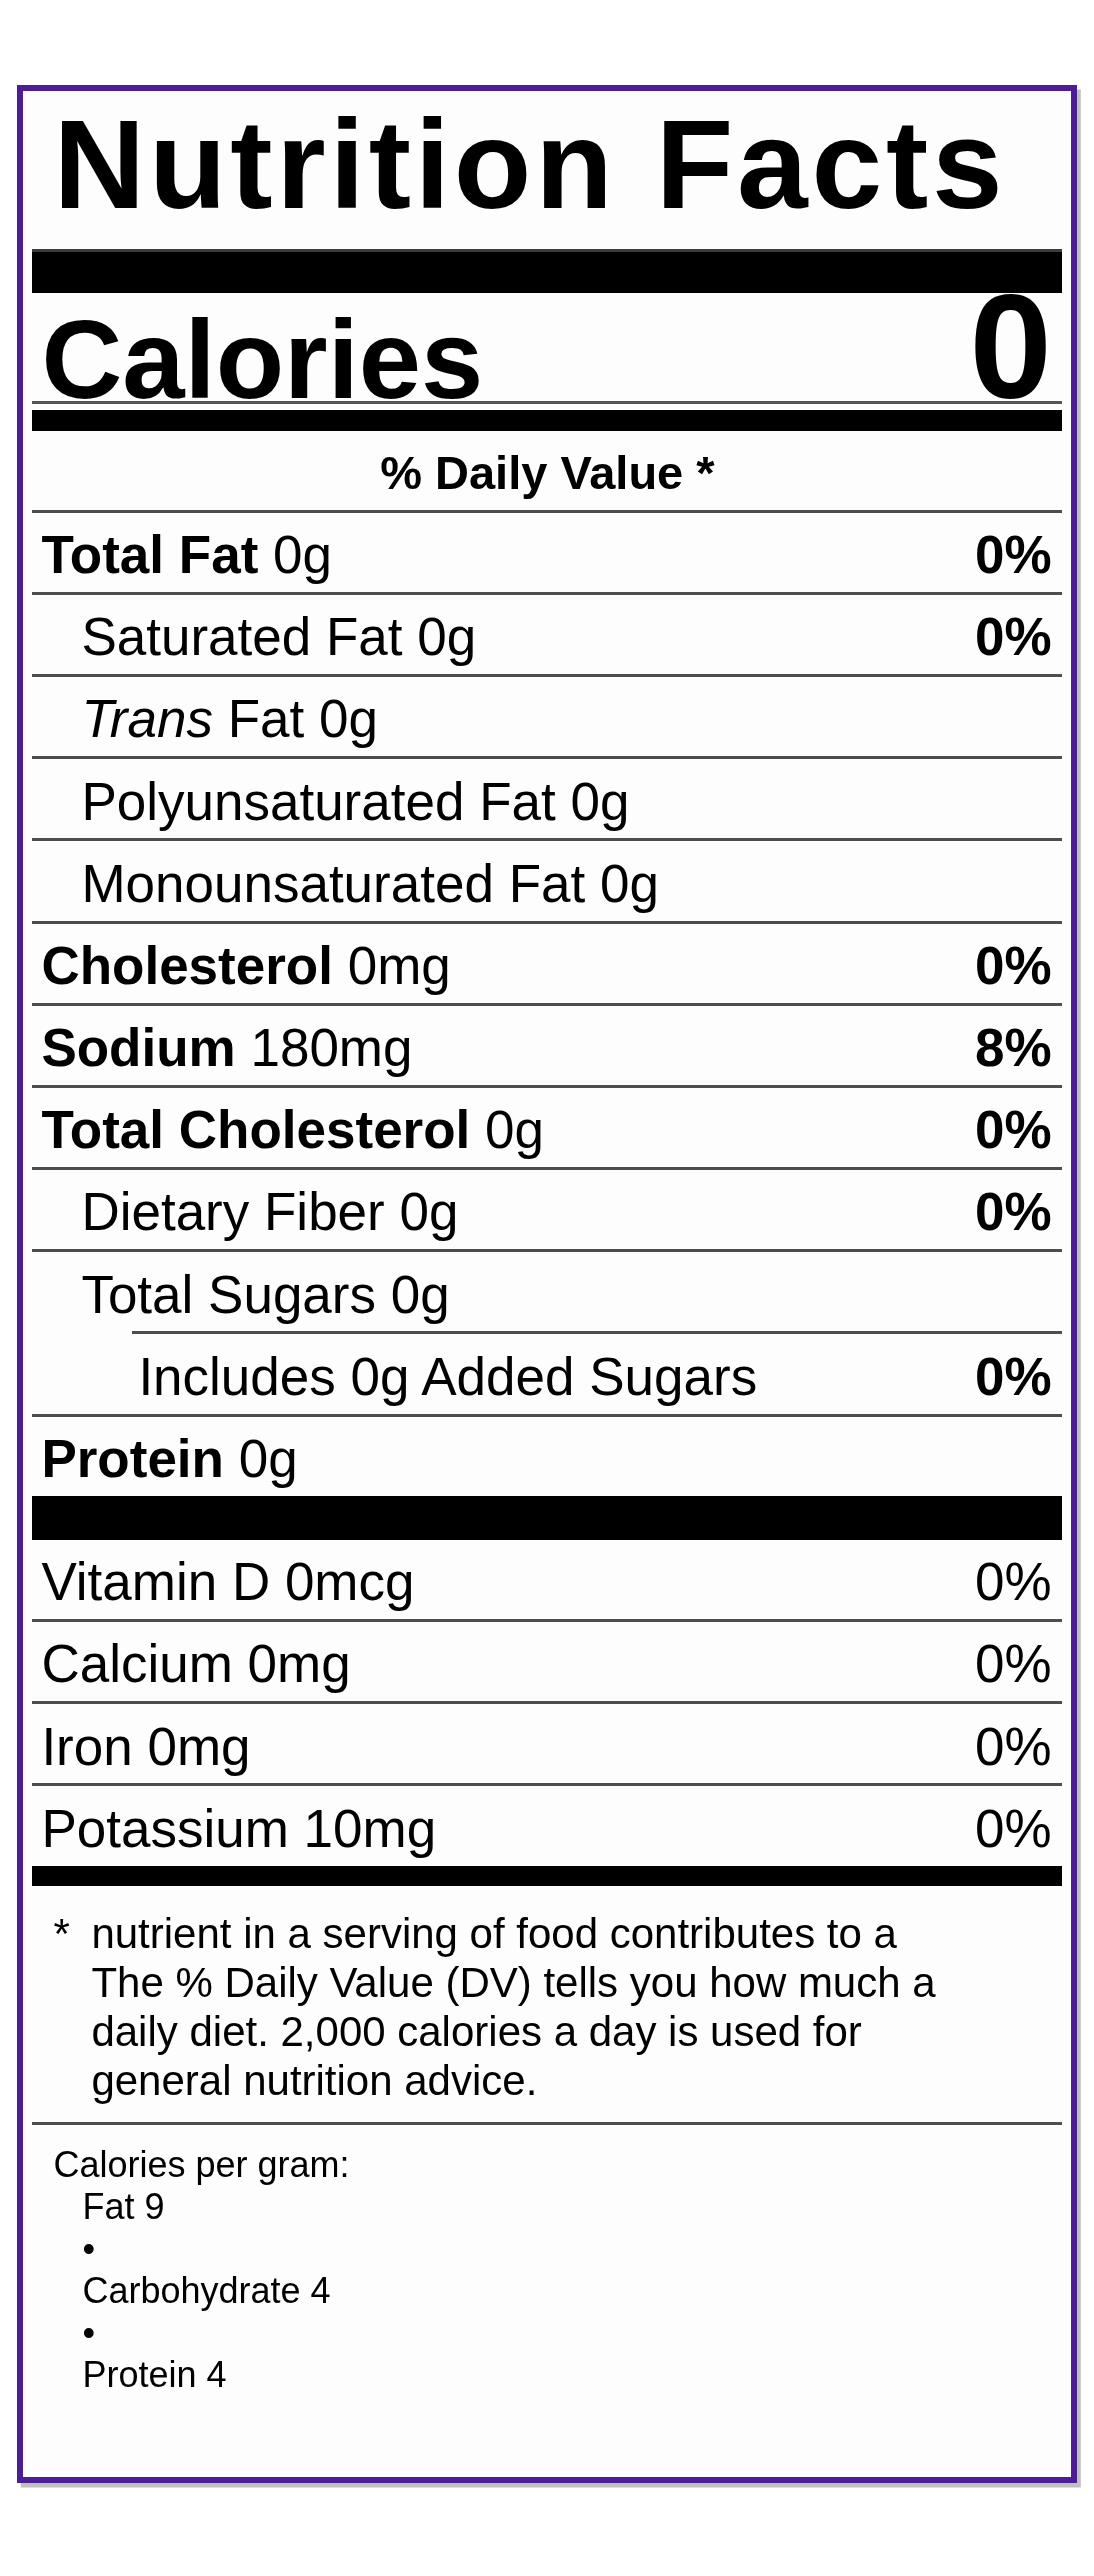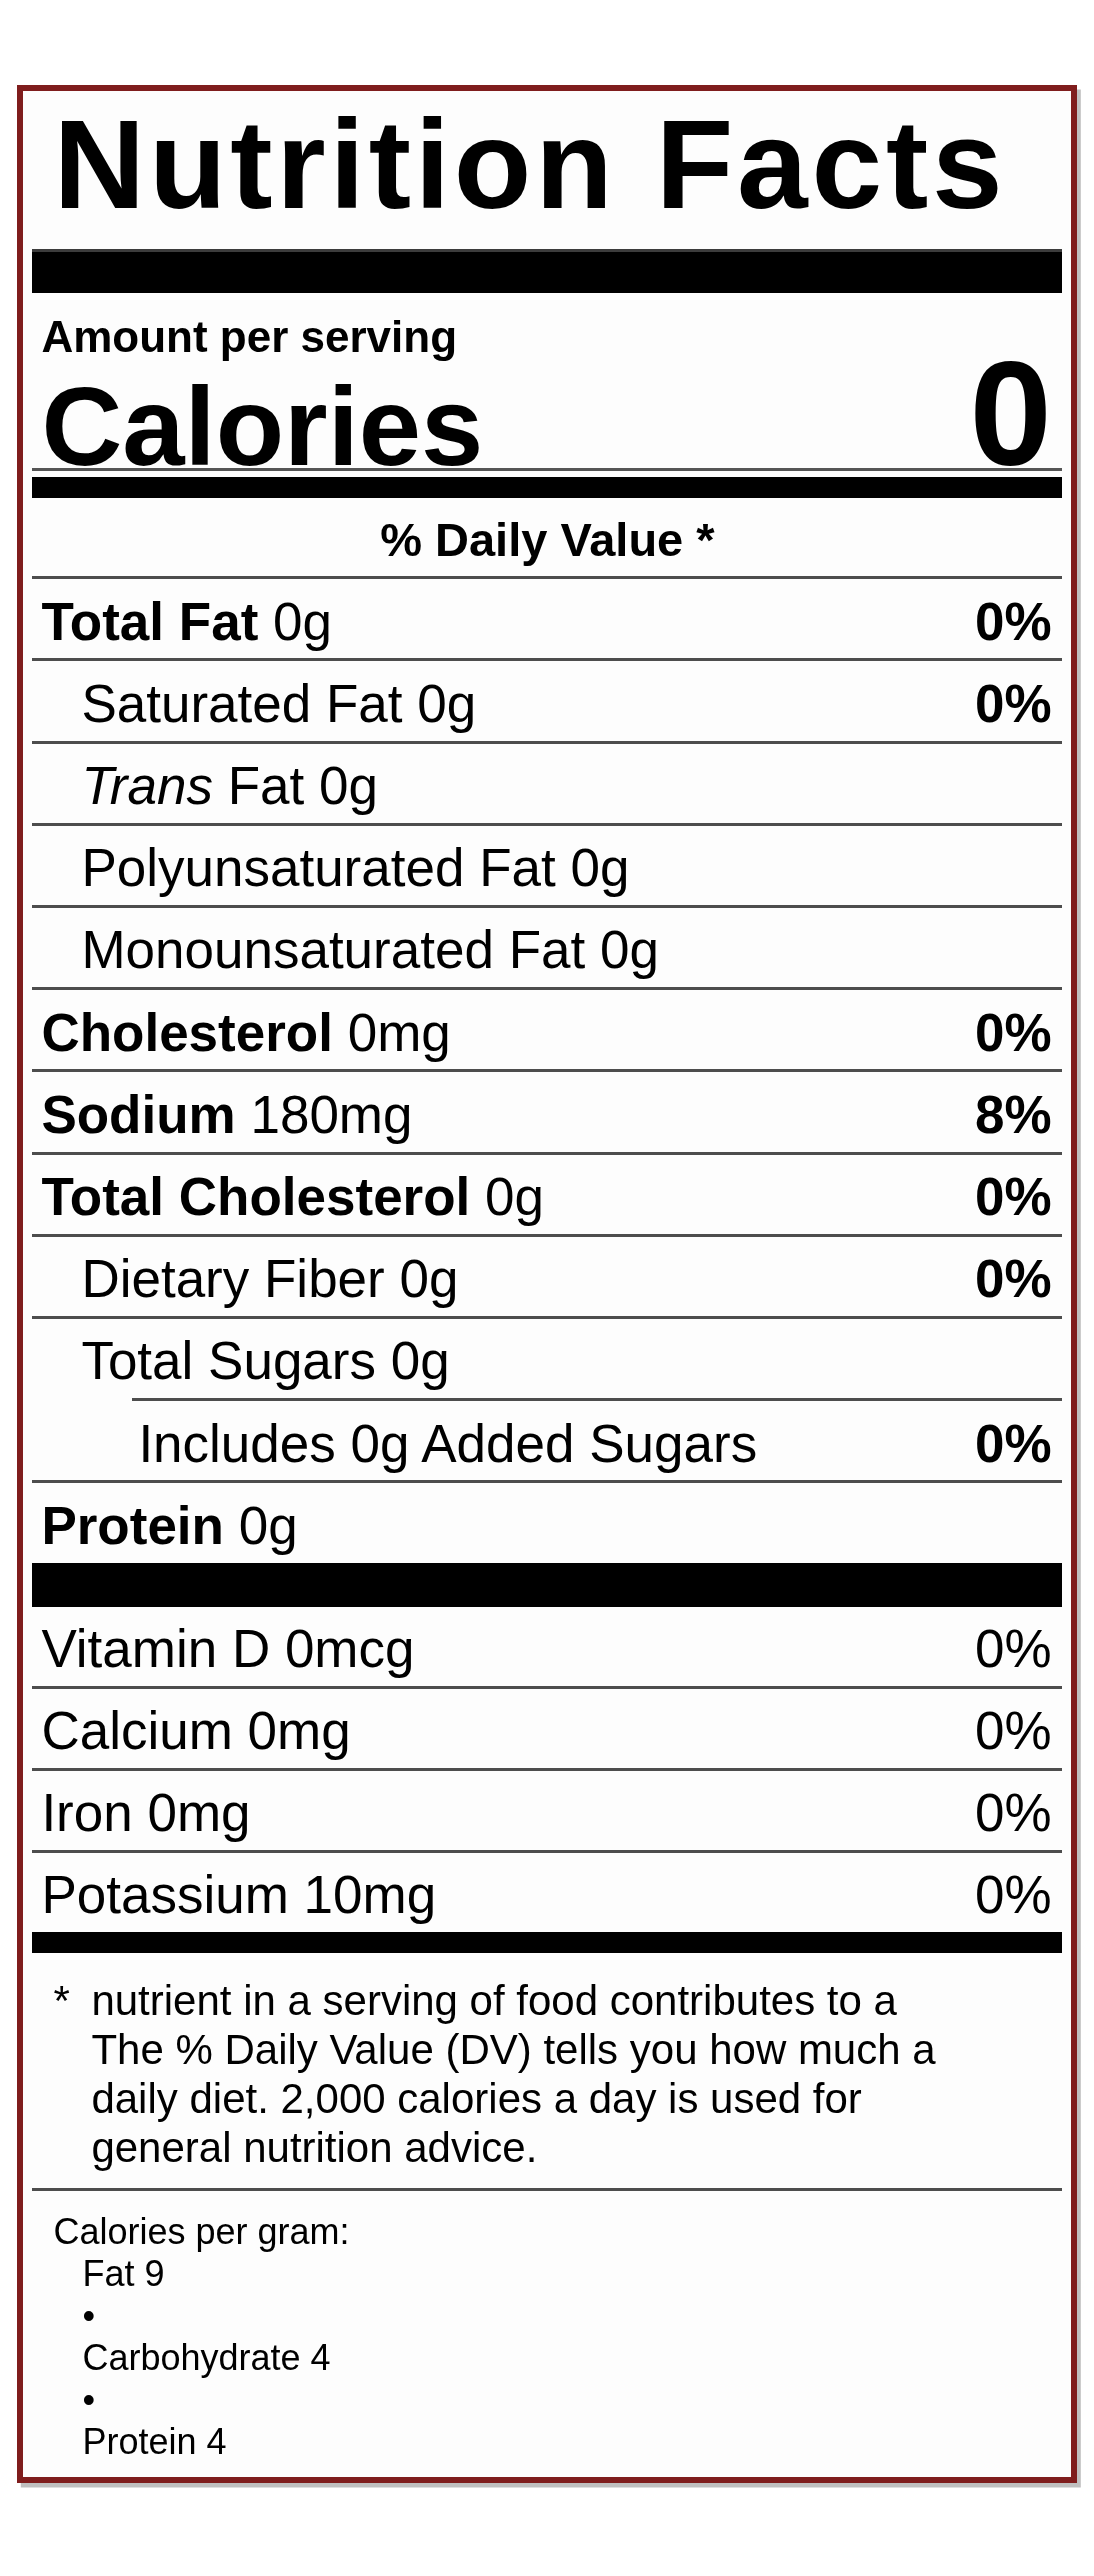--- a/index.html
+++ b/index.html
@@ -1,19 +1,19 @@
 <!DOCTYPE html>
 <html style="font-size:12px"><head>
 <meta charset="utf-8">
 <style>
   html,body{margin:0;padding:0;background:#fff;}
   .canvas{position:relative;width:1094px;height:2576px;background:#fff;overflow:hidden;
           font-family:"Liberation Sans","DejaVu Sans",sans-serif;color:#000;}
   .label{position:absolute;left:17.4px;top:85px;width:1060px;height:2398px;
-         box-sizing:border-box;border:6px solid #7f1d1d;background:#fdfdfd;
+         box-sizing:border-box;border:6px solid #4c1d95;background:#fdfdfd;
          box-shadow:3.8px 4.5px 0 rgba(0,0,0,.25);}
   .title{margin:9px 27px 0 30px;font-size:127px;line-height:129px;font-weight:700;
          letter-spacing:3.8px;white-space:nowrap;}
   .rule{height:3.8px;background:#3c3c3c;margin:19.7px 9px 0 9px;}
   .sep{height:3px;background:#4d4d4d;margin:0 9px;}
   .sep.indented{margin-left:109px;}
   .servings-block{padding-top:21px;}
   .servings-line{padding:0 19.7px 0 18px;font-size:64px;line-height:73px;}
   .serving-size-line{display:flex;justify-content:space-between;align-items:baseline;
                      padding:0 19.7px 1.5px 18px;font-size:64px;line-height:74px;font-weight:700;}
@@ -50,21 +50,20 @@
 
 <div class="canvas">
   <div class="label">
 
     <div class="title">Nutrition Facts</div>
     <div class="rule"></div>
 
 
     <div class="bar b1"></div>
 
-    <div class="amount">Amount per serving</div>
 
     <div class="calories-row">
       <span class="calories-word">Calories</span>
       <span class="calories-num">0</span>
     </div>
 
     <div class="thin-rule"></div>
     <div class="bar b2"></div>
 
     <div class="dv-header">% Daily Value *</div>

